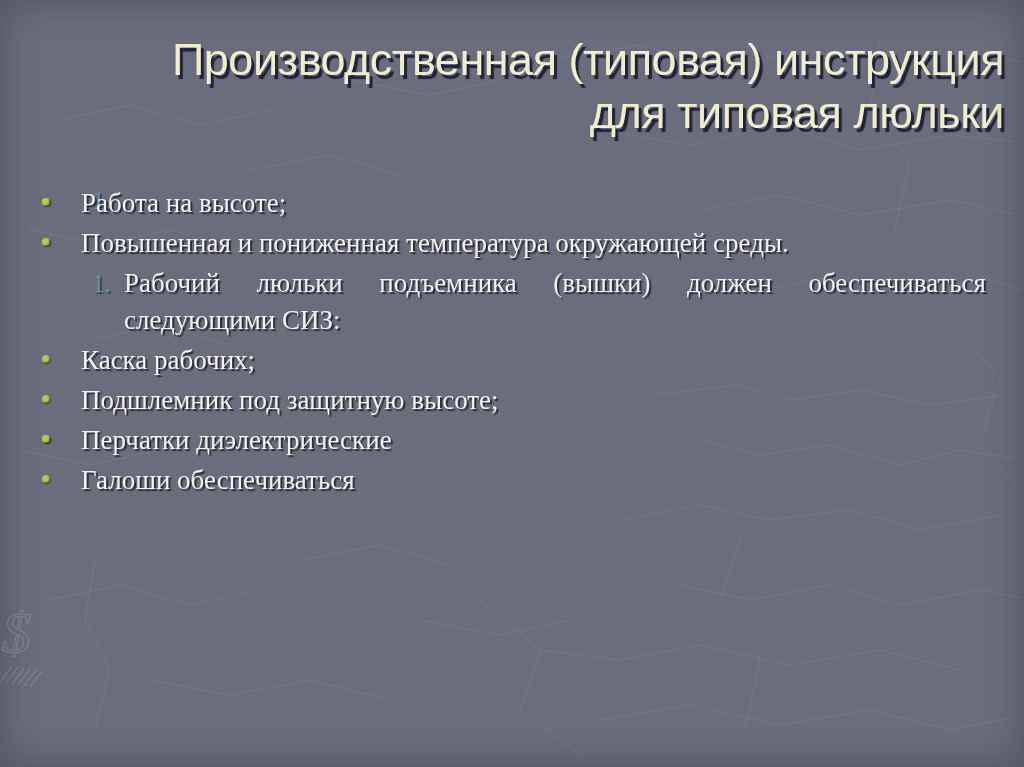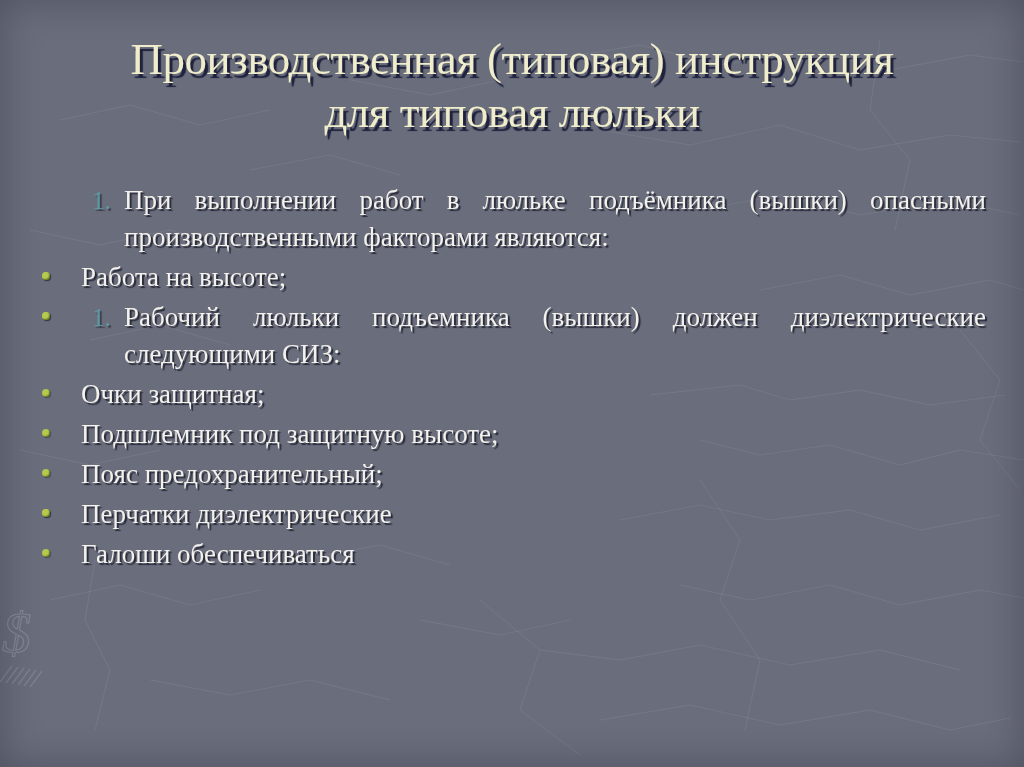--- a/index.html
+++ b/index.html
@@ -23,22 +23,22 @@
     top: 0; left: 0;
     width: 1024px; height: 767px;
     pointer-events: none;
   }
   .title {
     position: absolute;
     top: 33px;
     left: 20px;
     right: 20px;
     margin: 0;
-    text-align: center;
-    font-family: Liberation Serif, serif;
+    text-align: right;
+    font-family: Liberation Sans, sans-serif;
     font-weight: normal;
     font-size: 45px;
     line-height: 53px;
     letter-spacing: -0.5px;
     color: #EFEDCB;
     text-shadow: 3px 4px 1px rgba(18, 20, 50, 0.85);
   }
   .title .tline { display: block; }
   .content {
     position: absolute;
@@ -124,58 +124,57 @@
 
   <h1 class="title">
     <span class="tline">Производственная (типовая) инструкция</span>
     <span class="tline">для типовая люльки</span>
   </h1>
 
   <div class="content">
 
     <div class="item numbered">
       <span class="num">1.</span>
-      <span class="txt">При выполнении работ в люльке подъёмника (вышки) опасными производственными факторами являются:</span>
     </div>
 
     <div class="item bulleted">
       <span class="dot"></span>
     </div>
 
     <div class="item bulleted">
       <span class="dot"></span>
       <span class="txt">Работа на высоте;</span>
     </div>
 
     <div class="item bulleted">
       <span class="dot"></span>
     </div>
 
     <div class="item bulleted">
       <span class="dot"></span>
+      <span class="txt">Повышенная и пониженная температура окружающей среды.</span>
     </div>
 
     <div class="item numbered">
       <span class="num">1.</span>
-      <span class="txt">Рабочий люльки подъемника (вышки) должен диэлектрические следующими СИЗ:</span>
+      <span class="txt">Рабочий люльки подъемника (вышки) должен обеспечиваться следующими СИЗ:</span>
     </div>
 
     <div class="item bulleted">
       <span class="dot"></span>
-      <span class="txt">Очки защитная;</span>
+      <span class="txt">Каска рабочих;</span>
     </div>
 
     <div class="item bulleted">
       <span class="dot"></span>
       <span class="txt">Подшлемник под защитную высоте;</span>
     </div>
 
     <div class="item bulleted">
       <span class="dot"></span>
-      <span class="txt">Пояс предохранительный;</span>
     </div>
 
     <div class="item bulleted">
       <span class="dot"></span>
     </div>
 
     <div class="item bulleted">
       <span class="dot"></span>
       <span class="txt">Перчатки диэлектрические</span>
     </div>

